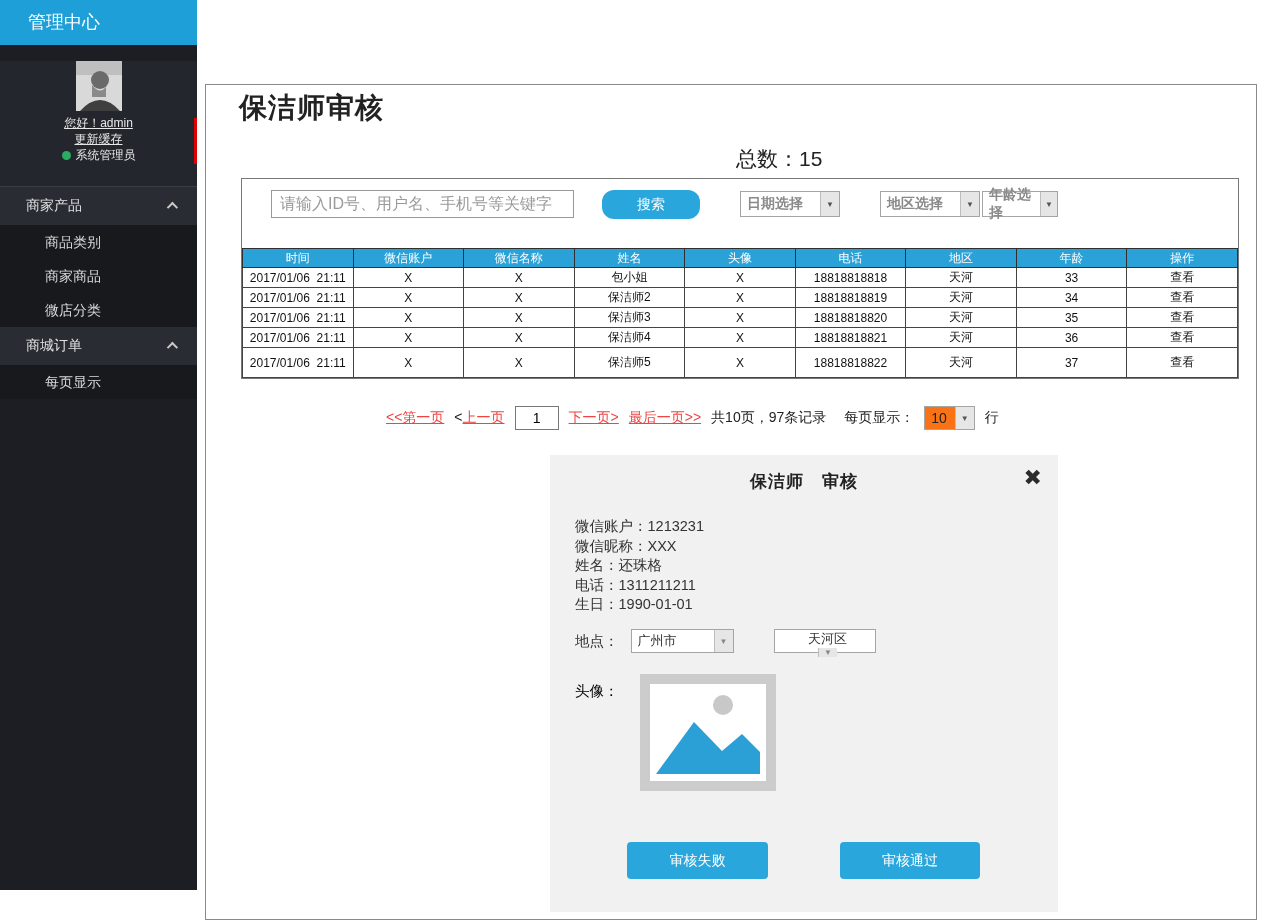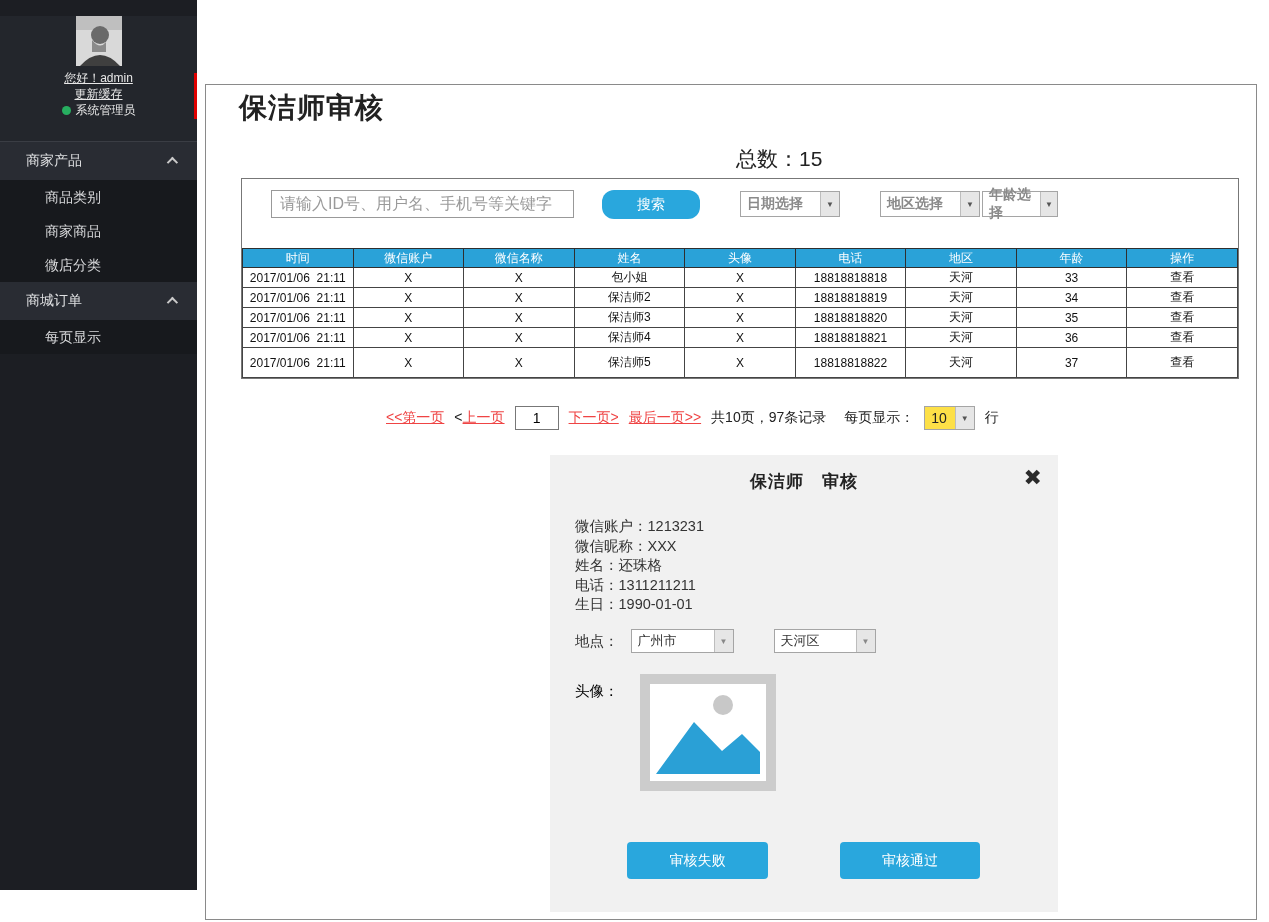--- a/index.html
+++ b/index.html
@@ -39,45 +39,46 @@
   table.data th { background:#2aa2d8; color:#fff; font-weight:normal; height:19px; border:1px solid #2f2f2f; }
   table.data td { height:20px; text-align:center; border:1px solid #444; background:#fff; }
   table.data tr.tall td { height:30px; }
   td.t-time { white-space:pre; }
   td.op-cell { cursor:pointer; }
 
   .pagination { position:absolute; left:180px; top:321px; font-size:14px; color:#222; display:flex; align-items:center; gap:10px; white-space:pre; }
   .pg-link { color:#ef4444; text-decoration:underline; cursor:pointer; }
   .pg-prefix { color:#222; text-decoration:none; }
   .page-input { width:44px; height:24px; border:1px solid #777; text-align:center; font-size:14px; font-family:inherit; }
-  .per-page { display:inline-flex; height:24px; border:1px solid #a5a5a5; background:#fde047; align-items:center; }
+  .per-page { display:inline-flex; height:24px; border:1px solid #a5a5a5; background:#f97316; align-items:center; }
   .per-page .val { padding:0 8px 0 6px; font-size:14px; color:#222; }
   .per-page .arrow-btn { width:19px; height:100%; background:#e6e6e6; border-left:1px solid #bdbdbd; display:flex; align-items:center; justify-content:center; color:#555; font-size:8px; }
 
   
   .modal { position:absolute; left:550px; top:455px; width:508px; height:457px; background:#f1f1f1; }
   .modal-title { text-align:center; font-size:17px; font-weight:bold; color:#222; padding-top:15px; letter-spacing:1px; }
   .modal-close { position:absolute; right:16px; top:10px; font-size:22px; font-weight:bold; color:#2b2b2b; cursor:pointer; }
   .m-fields { position:absolute; left:25px; top:62px; font-size:14.5px; color:#333; line-height:19.5px; }
   .m-loc { position:absolute; left:25px; top:174px; font-size:14.5px; color:#333; display:flex; align-items:center; }
   .m-loc .sel2 { height:24px; background:#fff; border:1px solid #a5a5a5; display:inline-flex; align-items:center; justify-content:space-between; font-size:13px; color:#333; padding-left:6px; cursor:pointer; }
   .sel2 .arrow-btn { width:19px; height:100%; background:#e6e6e6; border-left:1px solid #bdbdbd; display:flex; align-items:center; justify-content:center; color:#888; font-size:8px; }
-  .sel-city { width:103px; margin-left:12px; } .sel-district { width:102px; margin-left:40px; }
+  .sel-city { width:103px; margin-left:12px; } .sel-district { width:102px; margin-left:40px;flex-direction:column; }
   .m-avatar-label { position:absolute; left:25px; top:227px; font-size:14.5px; color:#000000; }
   .img-frame { position:absolute; left:90px; top:219px; width:136px; height:117px; background:#ccc; padding:10px; }
   .img-inner { width:100%; height:100%; background:#fff; }
   .m-btn { position:absolute; top:387px; height:37px; background:#29a7dd; color:#fff; border:none; border-radius:4px; font-size:14px; cursor:pointer; font-family:inherit; }
   .btn-fail { left:77px; width:141px; } .btn-pass { left:290px; width:140px; }
 </style>
 </head>
 <body>
 
 <div id="app">
 
   <div class="sidebar">
+    <div class="side-header">管理中心</div>
 
     <div class="user-panel">
       <div class="avatar-box">
         <svg width="46" height="50" viewBox="0 0 46 50">
           <rect x="0" y="0" width="46" height="50" fill="#d9d9d9"></rect>
           <rect x="0" y="0" width="46" height="14" fill="#bfbfbf"></rect>
           <circle cx="24" cy="19" r="9" fill="#6a6a6a"></circle>
           <path d="M4 50 Q24 28 44 50 Z" fill="#3f3f3f"></path>
           <path d="M16 24 q8 10 14 2 l0 10 -14 0 Z" fill="#8a8a8a"></path>
         </svg>

